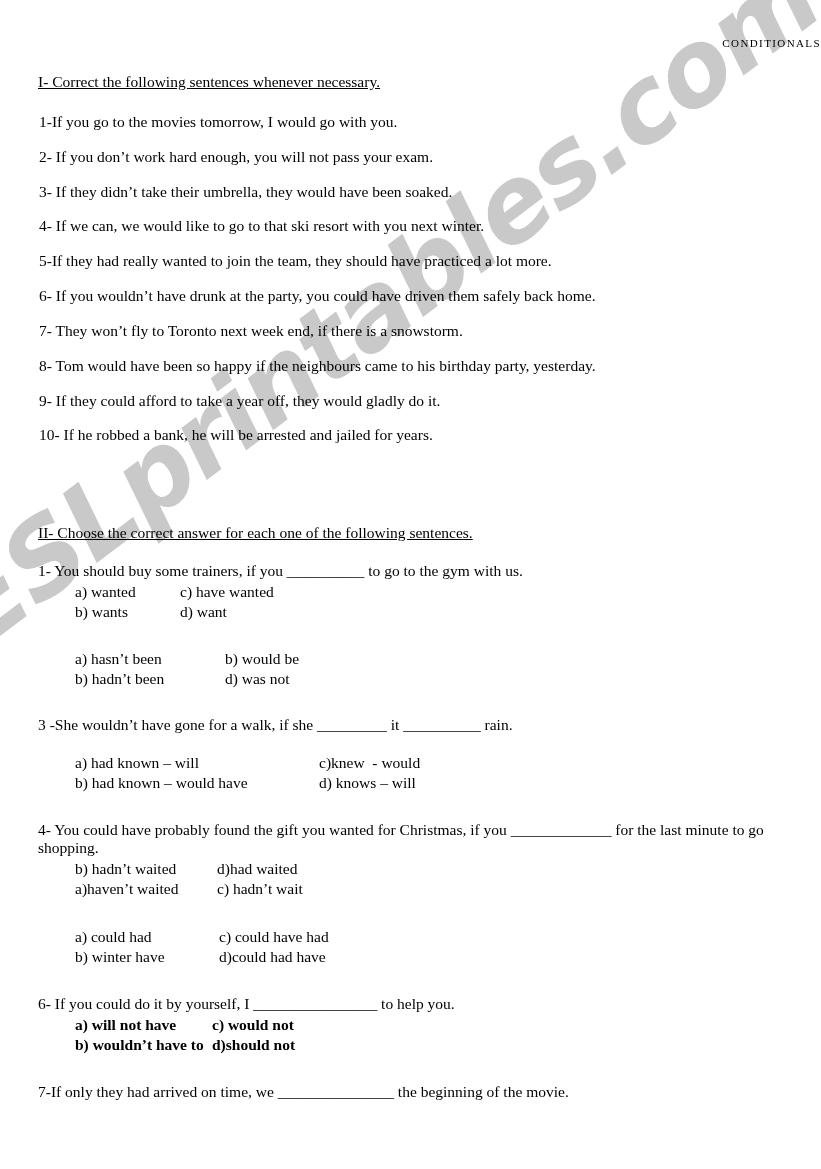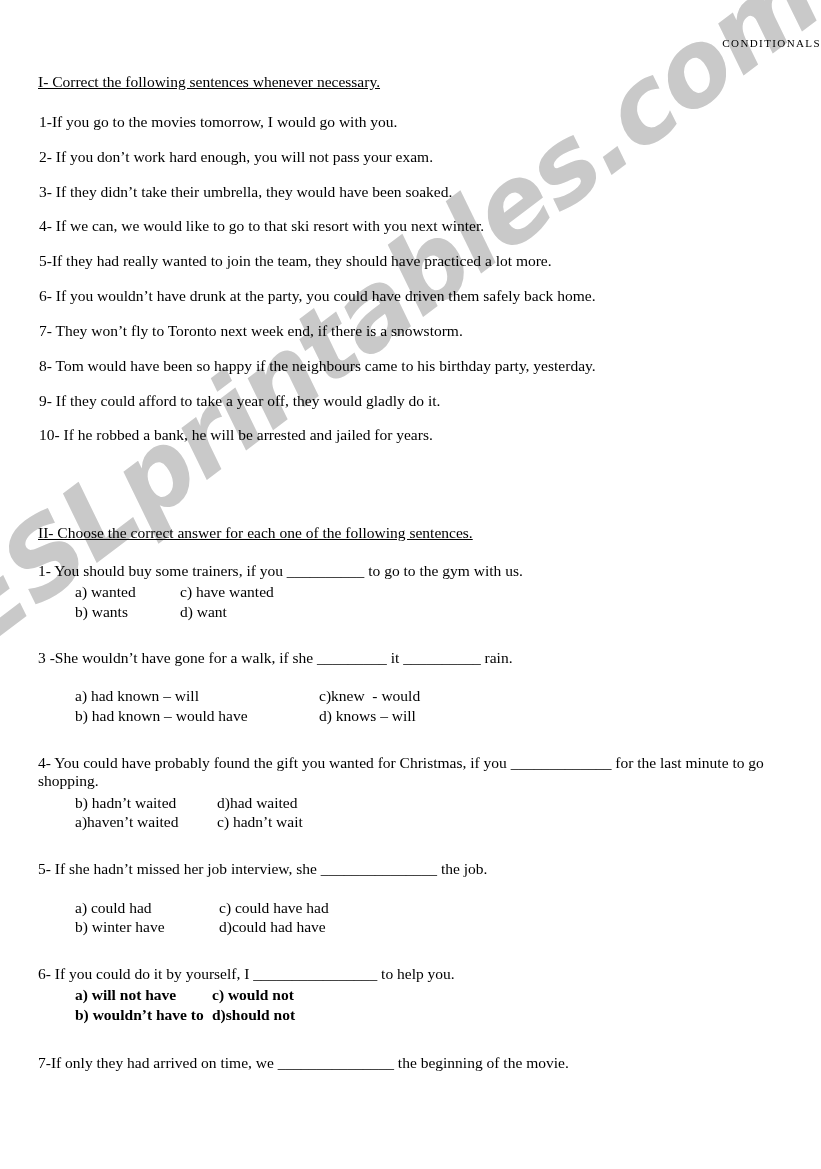--- a/index.html
+++ b/index.html
@@ -165,40 +165,43 @@
 
       <div class="mcq q1">
         <div class="stem">1- You should buy some  trainers, if you __________ to go to the gym with us.</div>
         <div class="opts">
           <div class="optrow"><span class="optA">a) wanted</span><span>c) have wanted</span></div>
           <div class="optrow"><span class="optA">b) wants</span><span>d) want</span></div>
         </div>
       </div>
 
       <div class="mcq q2">
+        <div class="opts">
+          <div class="optrow"><span class="optA">a) hasn’t been</span><span>b) would be</span></div>
+          <div class="optrow"><span class="optA">b) hadn’t been</span><span>d) was not</span></div>
+        </div>
       </div>
 
       <div class="mcq q3">
         <div class="stem">3 -She wouldn’t have gone for a walk, if she _________  it __________ rain.</div>
         <div class="opts">
           <div class="optrow"><span class="optA">a) had known – will</span><span>c)knew  - would</span></div>
           <div class="optrow"><span class="optA">b) had known – would have</span><span>d) knows – will</span></div>
         </div>
       </div>
 
       <div class="mcq q4">
         <div class="stem">4- You could  have probably found the gift you wanted for Christmas, if you _____________ for the last minute to go shopping.</div>
         <div class="opts">
           <div class="optrow"><span class="optA">b) hadn’t waited</span><span>d)had waited</span></div>
           <div class="optrow"><span class="optA">a)haven’t waited</span><span>c) hadn’t wait</span></div>
         </div>
       </div>
 
       <div class="mcq q5">
-        <div class="stem">5- If she hadn’t missed her job interview, she _______________ the job.</div>
         <div class="opts">
           <div class="optrow"><span class="optA">a) could had</span><span>c) could have had</span></div>
           <div class="optrow"><span class="optA">b) winter have</span><span>d)could had have</span></div>
         </div>
       </div>
 
       <div class="mcq q6">
         <div class="stem">6- If you could do it by yourself, I ________________ to help you.</div>
         <div class="opts">
           <div class="optrow"><span class="optA">a) will not have</span><span>c) would not</span></div>

